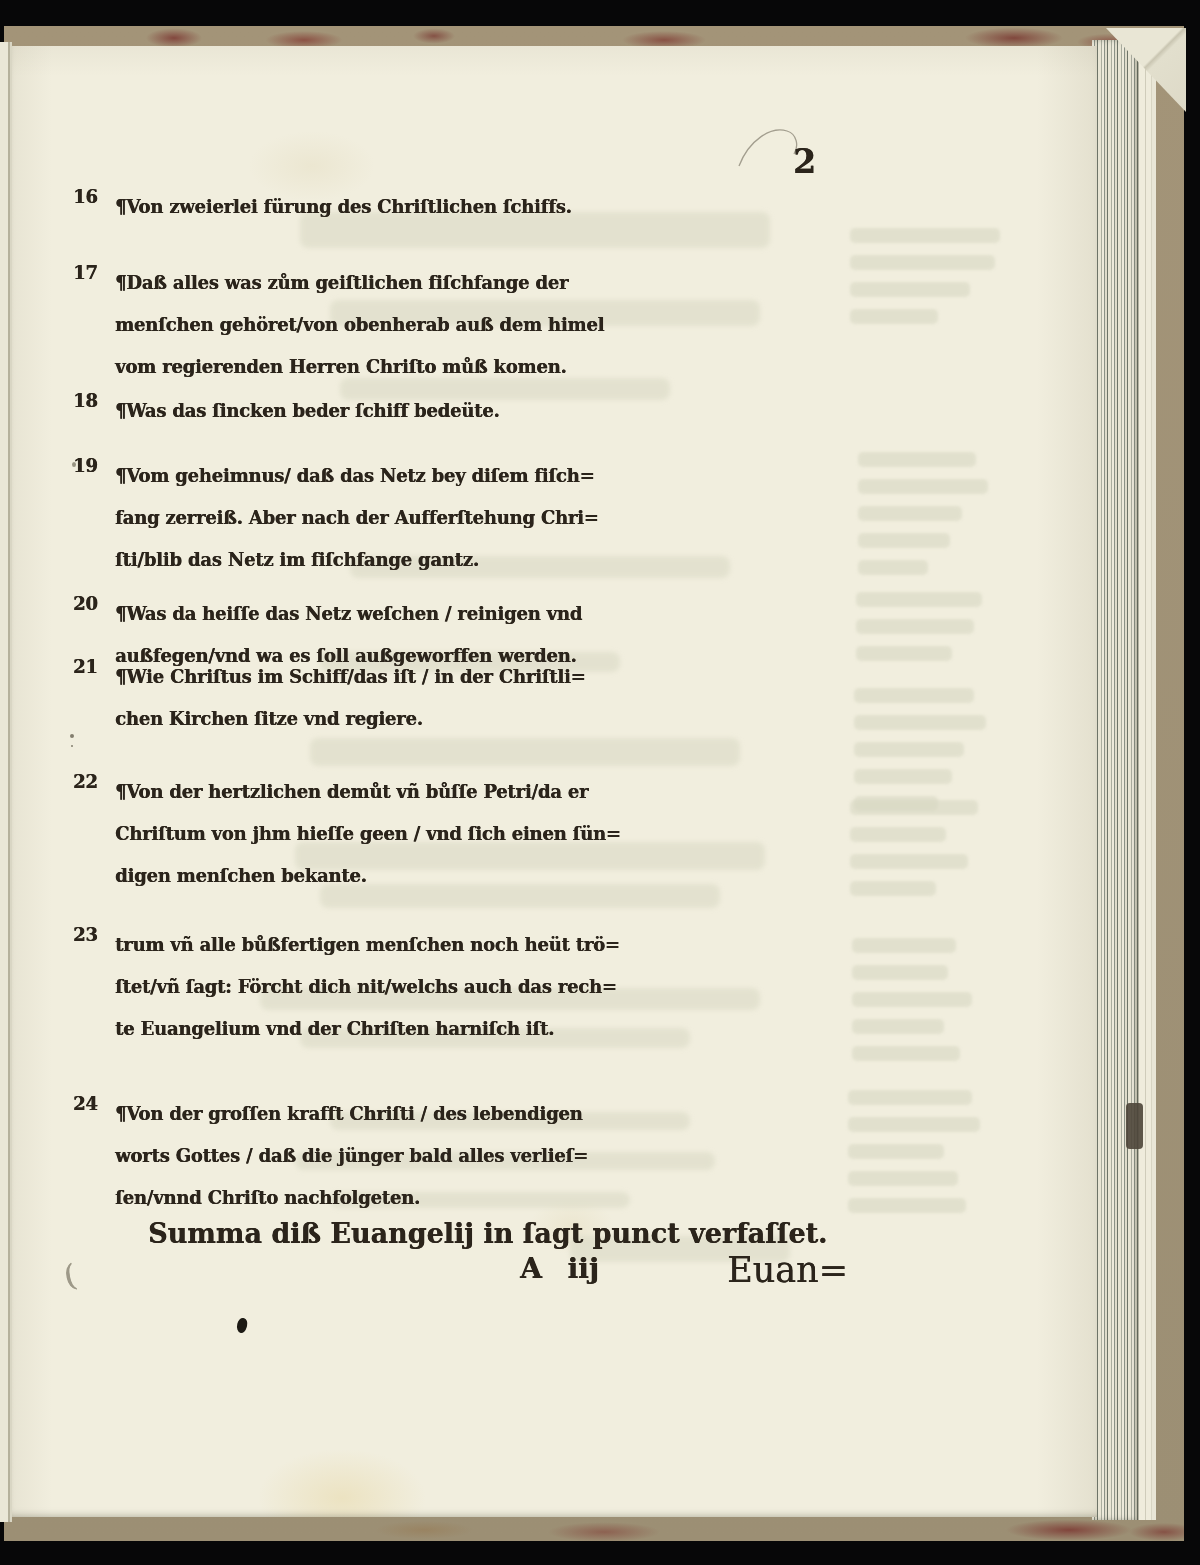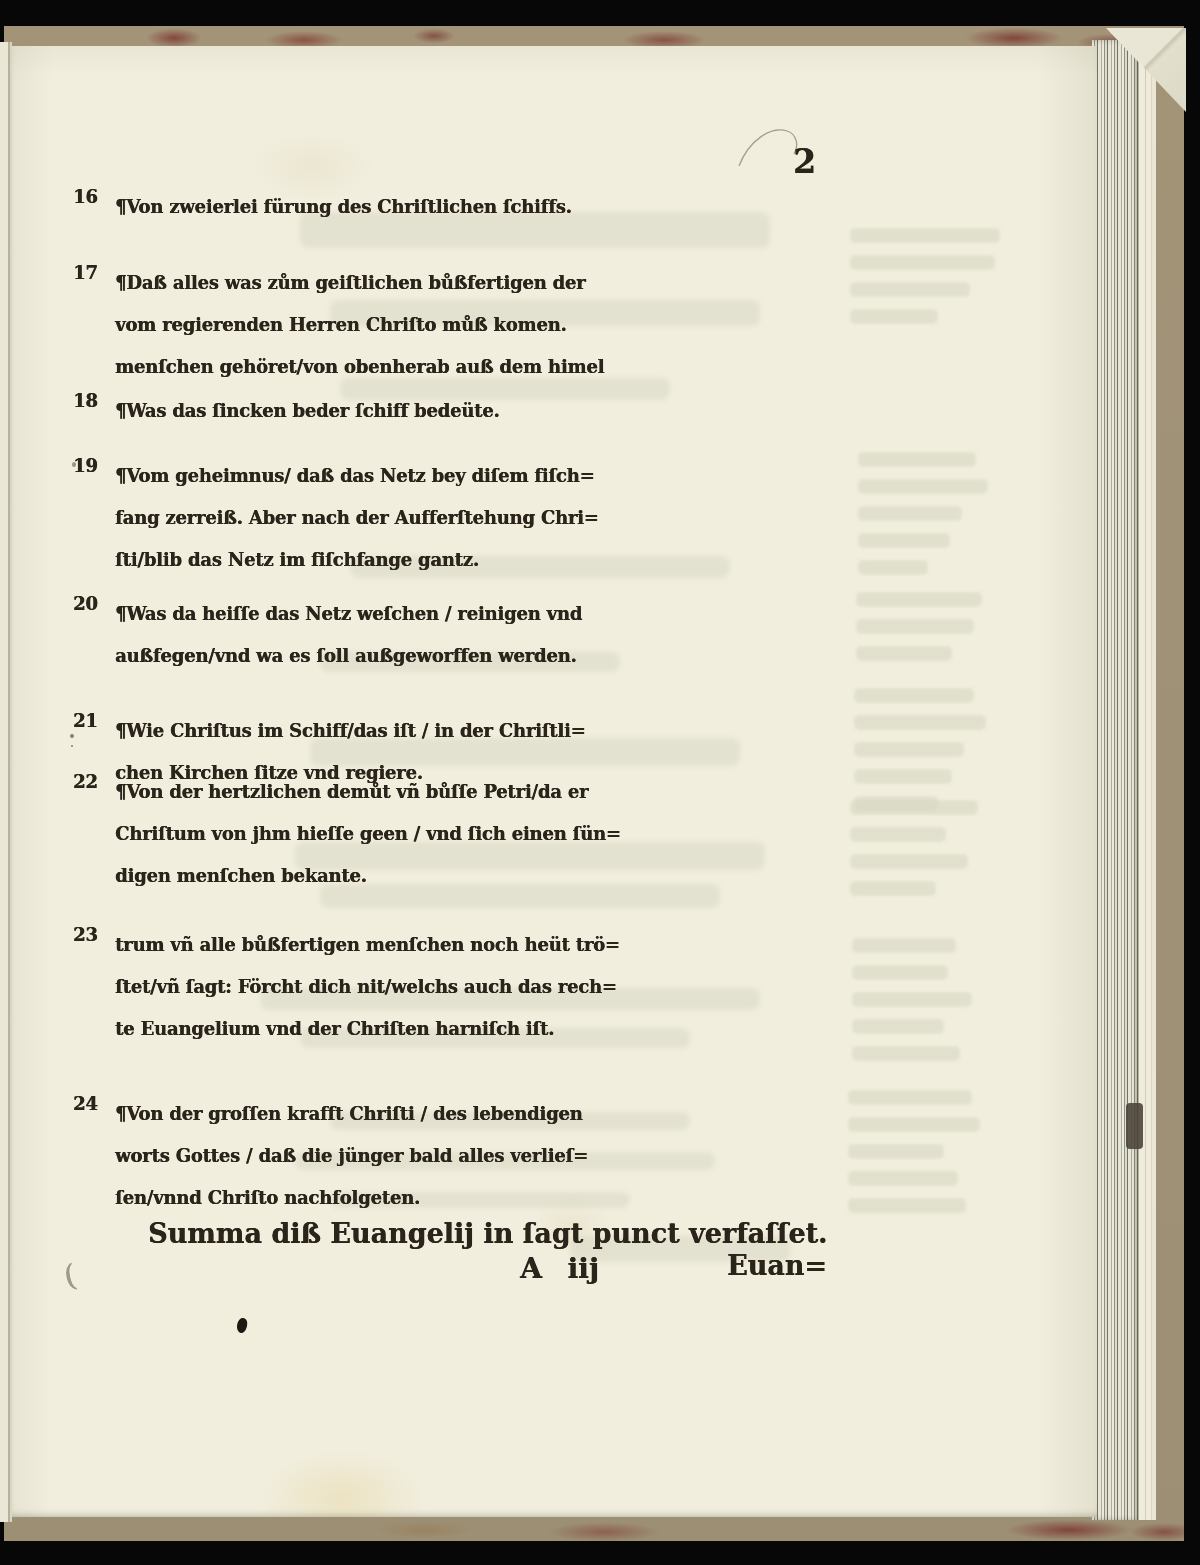--- a/index.html
+++ b/index.html
@@ -67,21 +67,21 @@
       var(--paper,#f1eede);
     box-shadow:inset 0 -6px 9px -6px rgba(60,55,35,.4);
   }
   .ink{color:var(--ink,#2b241b);text-shadow:.4px 0 0 currentColor;}
   #folio{position:absolute;left:781px;top:96px;font-size:33px;font-weight:700;}
   .item{position:absolute;left:103px;font-size:18px;font-weight:700;letter-spacing:-.2px;}
   .item .num{position:absolute;left:-42px;top:0;width:38px;}
   .item .ln{white-space:nowrap;height:42px;line-height:42px;}
   #summa{position:absolute;left:136px;top:1172px;font-size:27px;font-weight:700;white-space:nowrap;}
   #sig-mark{position:absolute;left:508px;top:1206px;font-size:28px;font-weight:700;word-spacing:16px;}
-  #catchword{position:absolute;left:715px;top:1204px;font-size:27px;font-weight:700;}
+  #catchword{position:absolute;left:715px;top:1204px;font-size:35px;font-weight:400;}
   
   .ghost{position:absolute;background:#d8d8c3;border-radius:8px;filter:blur(2.5px);opacity:.55;}
   .ghost.margin{opacity:.6;filter:blur(1.6px);border-radius:5px;}
   
   #ink-drop{position:absolute;left:225px;top:1272px;width:10px;height:15px;border-radius:50% 50% 50% 60%;background:#1d1a14;transform:rotate(14deg);}
   #paren-mark{position:absolute;left:52px;top:1212px;font-size:30px;color:#8a8574;transform:rotate(-12deg);opacity:.8;}
   #speck-a{position:absolute;left:58px;top:688px;width:4px;height:4px;border-radius:50%;background:#55503f;box-shadow:0 10px 0 -1px #55503f;opacity:.7;}
   #speck-b{position:absolute;left:60px;top:416px;width:4px;height:5px;border-radius:50%;background:#5c5644;opacity:.6;}
   #scratch{position:absolute;left:723px;top:72px;opacity:.65;}
 </style>
@@ -150,40 +150,40 @@
     </svg>
 
     <div id="folio">2</div>
 
     <div class="item" style="top:140px">
       <span class="num">16</span>
       <div class="ln">¶Von zweierlei fürung des Chriſtlichen ſchiffs.</div>
     </div>
     <div class="item" style="top:216px">
       <span class="num">17</span>
-      <div class="ln">¶Daß alles was zům geiſtlichen bůßfertigen der</div>
+      <div class="ln">¶Daß alles was zům geiſtlichen fiſchfange der</div>
+      <div class="ln">menſchen gehöret/von obenherab auß dem himel</div>
       <div class="ln">vom regierenden Herren Chriſto můß komen.</div>
-      <div class="ln">menſchen gehöret/von obenherab auß dem himel</div>
     </div>
     <div class="item" style="top:344px">
       <span class="num">18</span>
       <div class="ln">¶Was das ſincken beder ſchiff bedeüte.</div>
     </div>
     <div class="item" style="top:409px">
       <span class="num">19</span>
       <div class="ln">¶Vom geheimnus/ daß das Netz bey diſem fiſch=</div>
       <div class="ln">fang zerreiß. Aber nach der Aufferſtehung Chri=</div>
       <div class="ln">ſti/blib das Netz im fiſchfange gantz.</div>
     </div>
     <div class="item" style="top:547px">
       <span class="num">20</span>
       <div class="ln">¶Was da heiſſe das Netz weſchen / reinigen vnd</div>
       <div class="ln">außfegen/vnd wa es ſoll außgeworffen werden.</div>
     </div>
-    <div class="item" style="top:664px">
+    <div class="item" style="top:610px">
       <span class="num">21</span>
       <div class="ln">¶Wie Chriſtus im Schiff/das iſt / in der Chriſtli=</div>
       <div class="ln">chen Kirchen ſitze vnd regiere.</div>
     </div>
     <div class="item" style="top:725px">
       <span class="num">22</span>
       <div class="ln">¶Von der hertzlichen demůt vñ bůſſe Petri/da er</div>
       <div class="ln">Chriſtum von jhm hieſſe geen / vnd ſich einen ſün=</div>
       <div class="ln">digen menſchen bekante.</div>
     </div>

